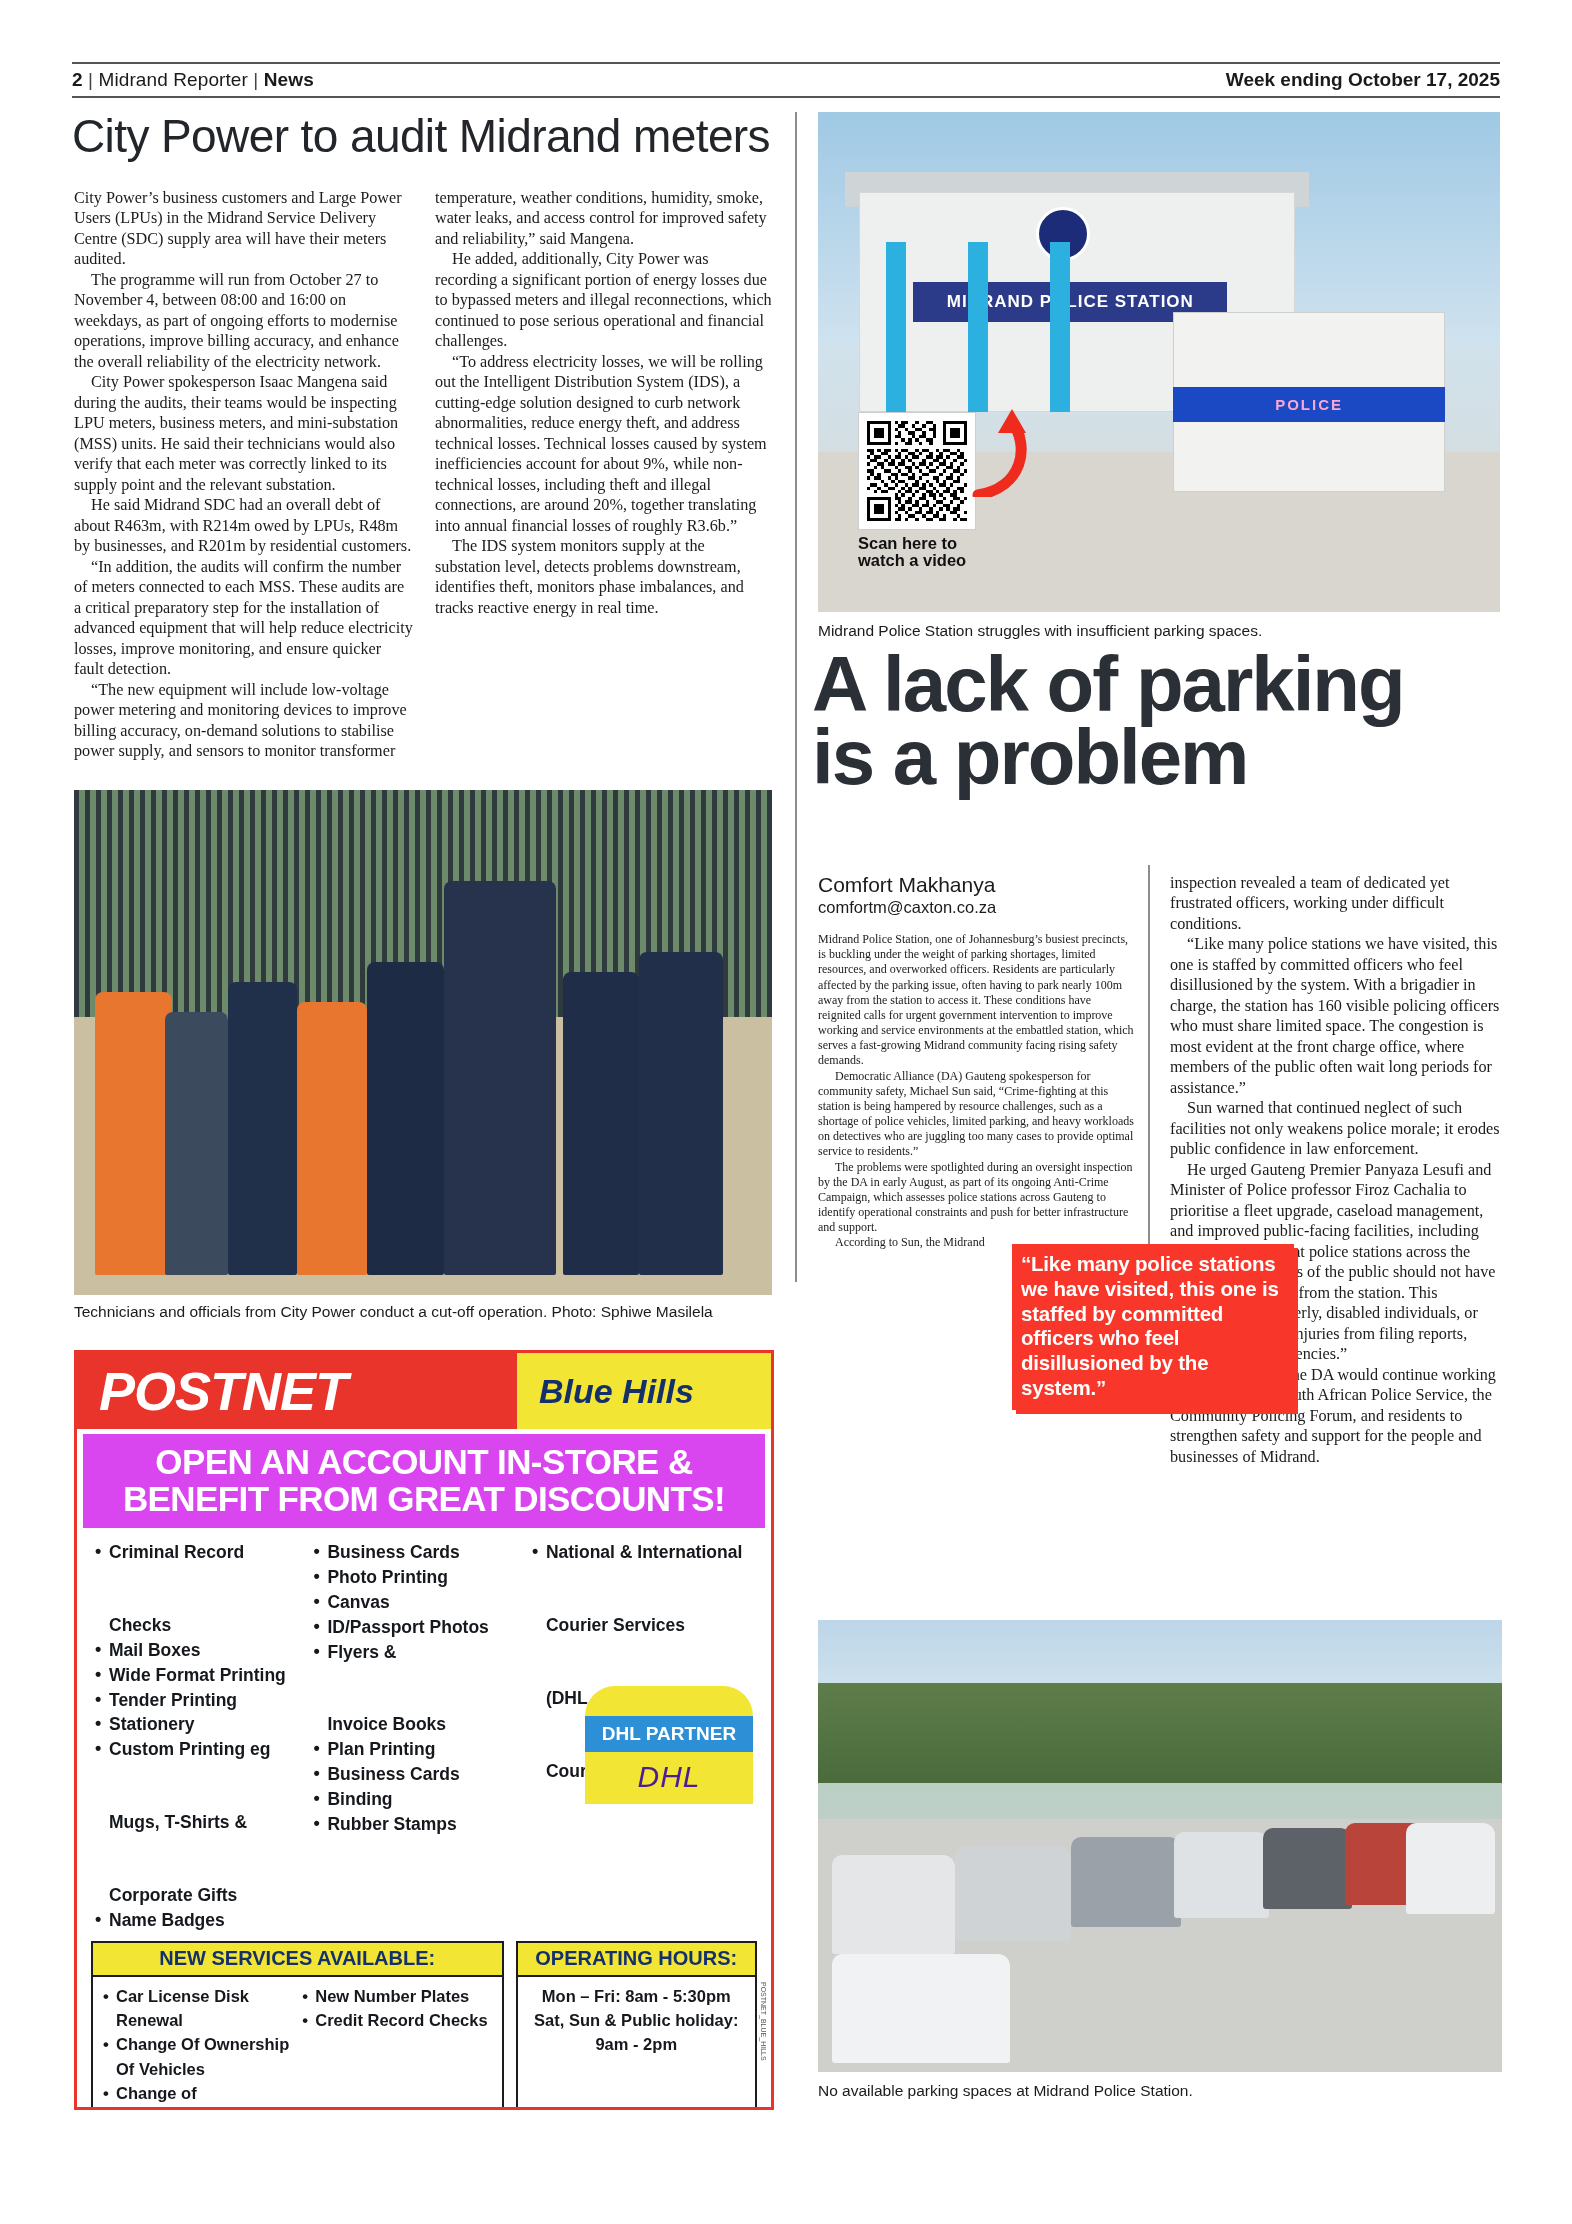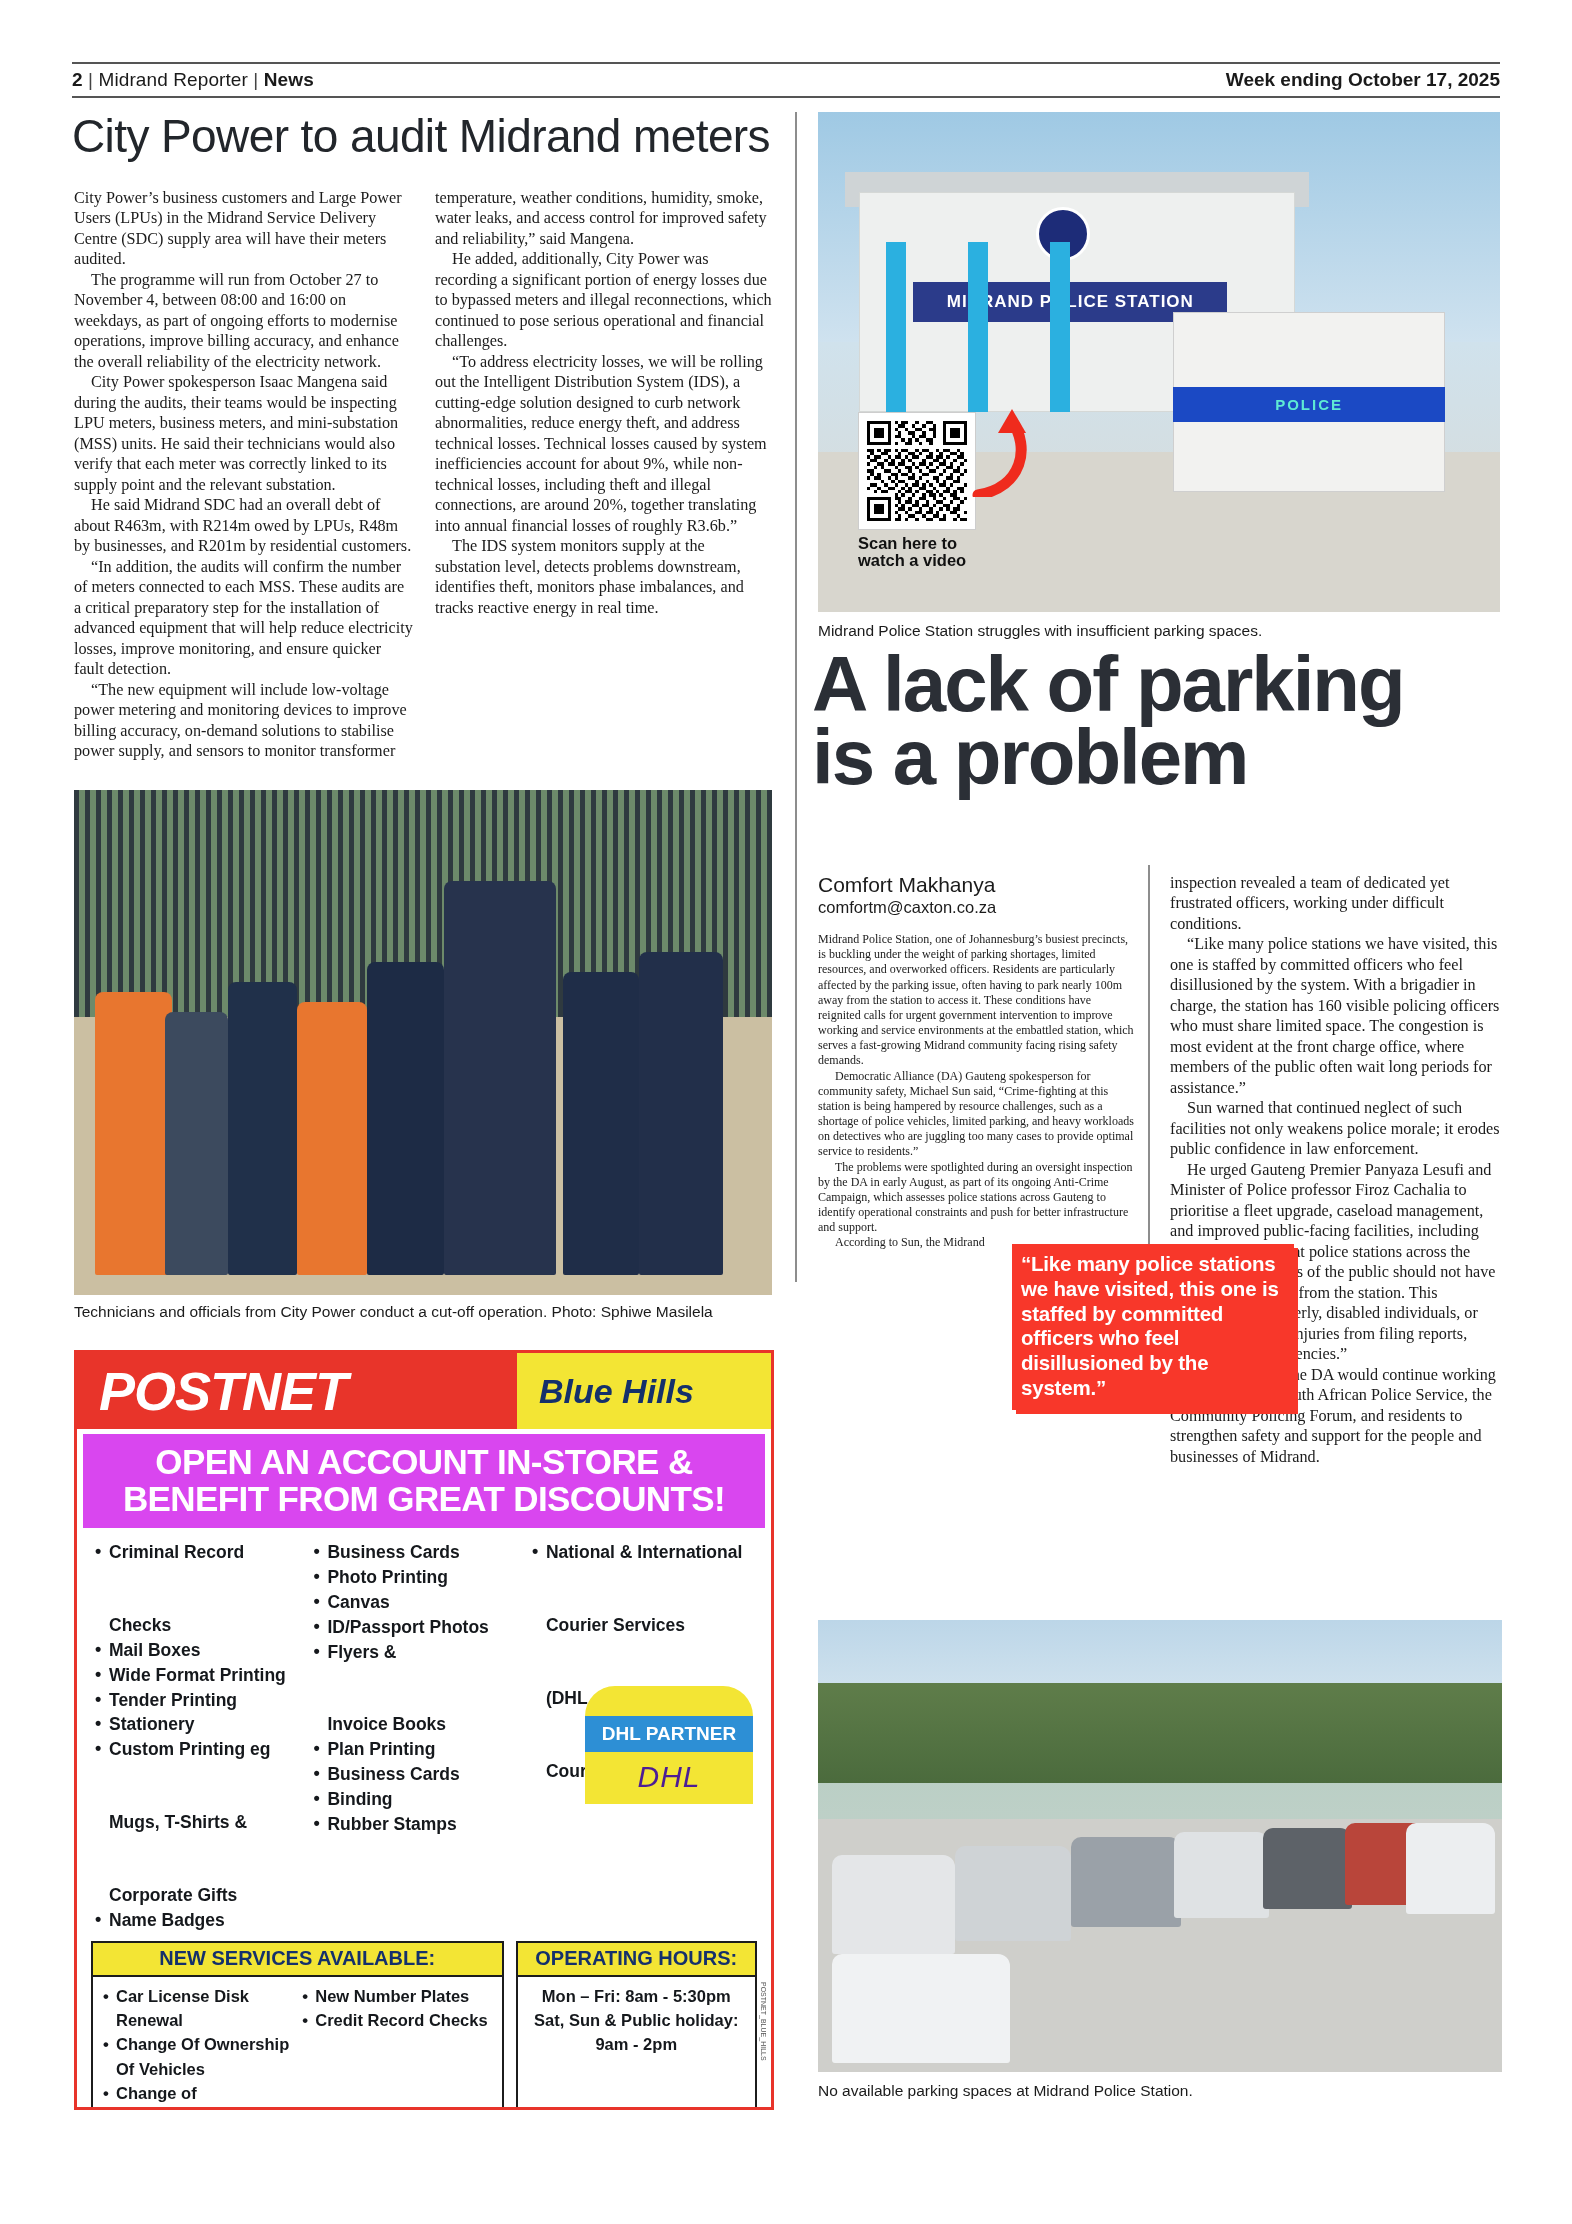--- a/index.html
+++ b/index.html
@@ -257,21 +257,21 @@
     font-weight:bold; font-size:17px; display:flex; align-items:center;
     justify-content:center; letter-spacing:1px; }
   .ps-badge { position:absolute; left:32%; top:19%; width:54px; height:54px;
     border-radius:50%; background:#1d2c78; border:3px solid #ffffff; }
   .ps-ground { position:absolute; left:0; bottom:0; width:100%; height:32%;
     background:#d8d6ce; }
   .ps-van { position:absolute; right:8%; top:40%; width:40%; height:36%;
     background:#f2f2f0; border:1px solid #cfcfcf; }
   .ps-vanband { position:absolute; right:8%; top:55%; width:40%; height:7%;
     background:#1b49c4; display:flex; align-items:center; justify-content:center;
-    color:#5eead4; font-family:"Liberation Sans",sans-serif; font-weight:bold;
+    color:#f9a8d4; font-family:"Liberation Sans",sans-serif; font-weight:bold;
     font-size:15px; letter-spacing:2px; }
   .ps-pillar { position:absolute; top:26%; width:20px; height:34%;
     background:#2bb0e0; }
 
   .tech-ground { position:absolute; left:0; bottom:0; width:100%; height:55%;
     background:#cbbfa2; }
   .tech-fence { position:absolute; left:0; top:0; width:100%; height:52%;
     background: repeating-linear-gradient(90deg,#2f3a3f 0 5px,#6d8a6a 5px 11px); }
   .tech-person { position:absolute; bottom:4%; border-radius:8px 8px 2px 2px; }
 

